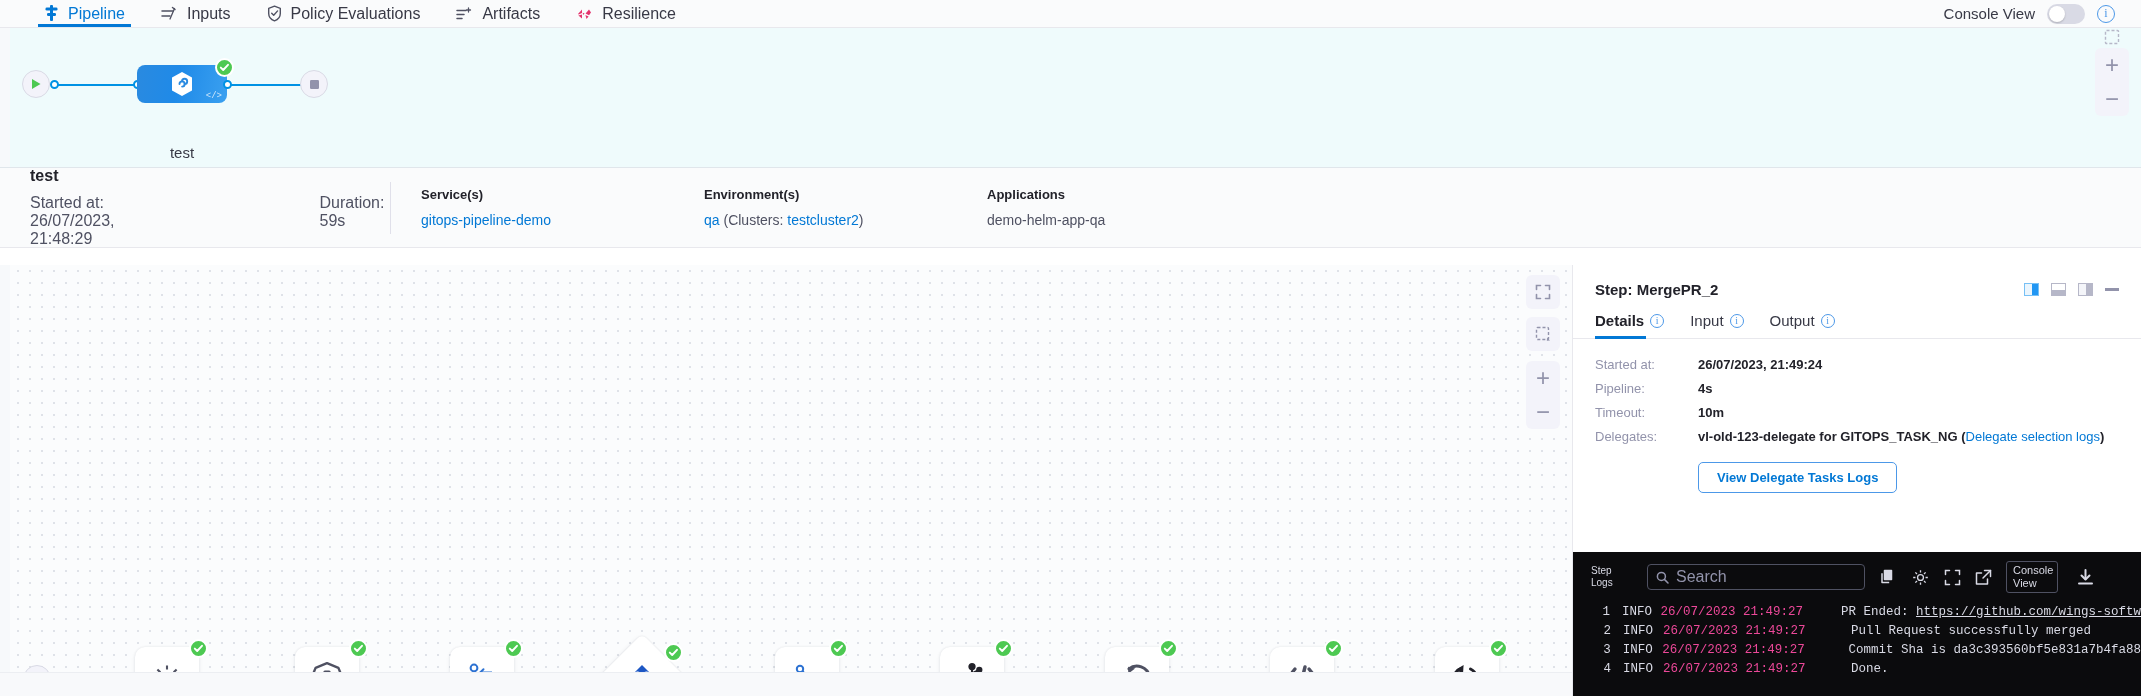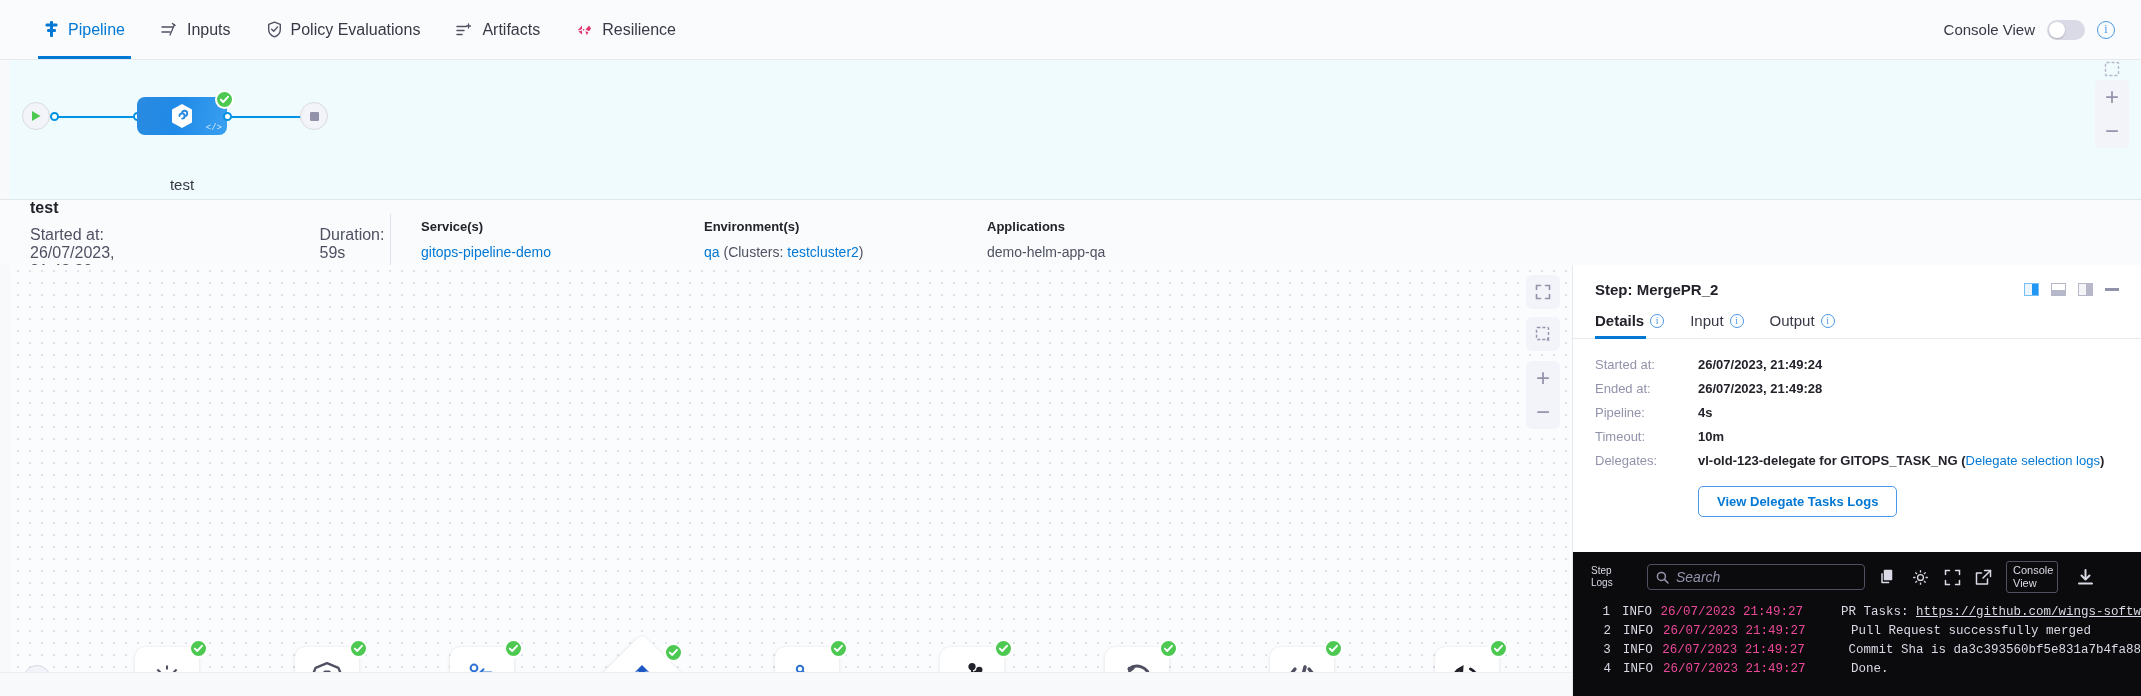--- a/index.html
+++ b/index.html
@@ -5,21 +5,21 @@
   * { box-sizing: border-box; margin: 0; padding: 0; }
   html, body {
     width: 2141px; height: 696px;
     font-family: "Liberation Sans", sans-serif;
     background: #ffffff; overflow: hidden;
   }
   .app { position: relative; width: 2141px; height: 696px; }
 
   
   .topnav {
-    height: 60px; background: #fafbfc; border-bottom: 1px solid #e8e8ed;
+    height: 28px; background: #fafbfc; border-bottom: 1px solid #e8e8ed;
     display: flex; align-items: stretch; position: relative; text-align: right;
   }
   .nav-tabs { display: flex; align-items: stretch; padding-left: 26px; }
   .nav-tab {
     display: flex; align-items: center; gap: 9px;
     padding: 0 18px; font-size: 16px; color: #383946;
     cursor: pointer; position: relative; white-space: nowrap;
   }
   .nav-tab.active { color: #0278d5; font-weight: 400; }
   .nav-tab.active::after {
@@ -214,21 +214,21 @@
     background: #0b0b0d; color: #d9dae5; overflow: hidden;
   }
   .logs-bar { display: flex; align-items: center; gap: 14px; padding: 8px 14px 8px 18px; height: 50px; }
   .logs-title { font-size: 10px; color: #d9dae5; line-height: 1.25; width: 42px; }
   .logs-search {
     flex: 0 0 218px; height: 26px; border: 1px solid #4f5162; border-radius: 4px;
     display: flex; align-items: center; gap: 7px; padding: 0 8px;
   }
   .logs-search input {
     background: transparent; border: none; outline: none; color: #d9dae5;
-    font-size: 14px; width: 100%; font-family: "Liberation Sans", sans-serif; font-style: italic;
+    font-size: 16px; width: 100%; font-family: "Liberation Sans", sans-serif;
   }
   .logs-search input::placeholder { color: #9293ab; }
   .lico { cursor: pointer; display: flex; align-items: center; }
   .cv-btn {
     border: 1px solid #4f5162; border-radius: 3px; padding: 2px 6px;
     font-size: 11px; color: #d9dae5; line-height: 1.15; cursor: pointer;
     width: 52px;
   }
   .log-lines { padding: 0 0 0 14px; font-family: "Liberation Mono", monospace; font-size: 12.5px; }
   .log-line { display: flex; height: 19px; align-items: center; white-space: nowrap; }
@@ -680,24 +680,20 @@
         <div class="dp-tab">
           <span>Output</span>
           <span class="tiny-i">i</span>
         </div>
       </div>
 
       <div class="dp-body">
         <div class="dp-row">
           <div class="dp-key">Started at:</div>
           <div class="dp-val">26/07/2023, 21:49:24</div>
-        </div>
-        <div class="dp-row">
-          <div class="dp-key">Ended at:</div>
-          <div class="dp-val">26/07/2023, 21:49:28</div>
         </div>
         <div class="dp-row">
           <div class="dp-key">Pipeline:</div>
           <div class="dp-val">4s</div>
         </div>
         <div class="dp-row">
           <div class="dp-key">Timeout:</div>
           <div class="dp-val">10m</div>
         </div>
         <div class="dp-row">
@@ -765,21 +761,21 @@
                 </g>
               </svg>
           </span>
         </div>
 
         <div class="log-lines">
           <div class="log-line">
             <span class="ln-num">1</span>
             <span class="ln-lvl">INFO</span>
             <span class="ln-ts">26/07/2023 21:49:27</span>
-            <span class="ln-msg"><span>PR Tasks: </span><a>https://github.com/wings-softw</a></span>
+            <span class="ln-msg"><span>PR Ended: </span><a>https://github.com/wings-softw</a></span>
           </div>
           <div class="log-line">
             <span class="ln-num">2</span>
             <span class="ln-lvl">INFO</span>
             <span class="ln-ts">26/07/2023 21:49:27</span>
             <span class="ln-msg">Pull Request successfully merged</span>
           </div>
           <div class="log-line">
             <span class="ln-num">3</span>
             <span class="ln-lvl">INFO</span>

